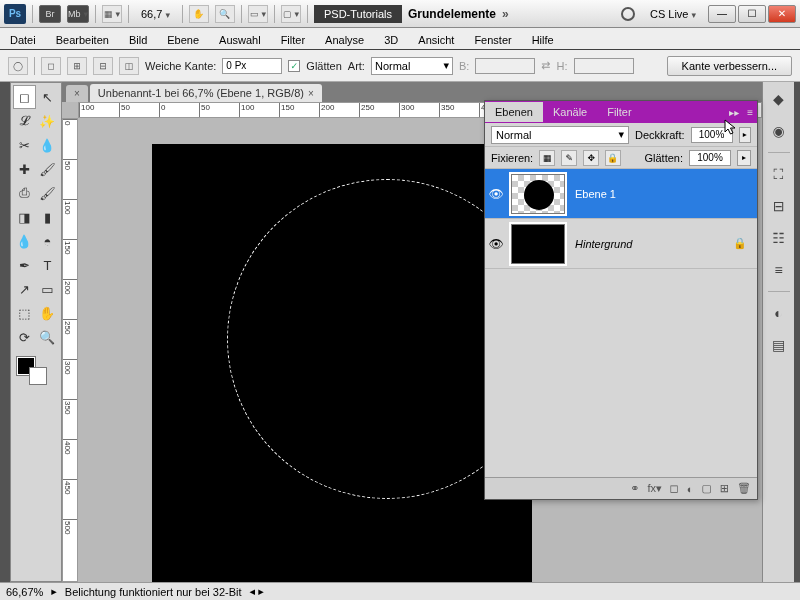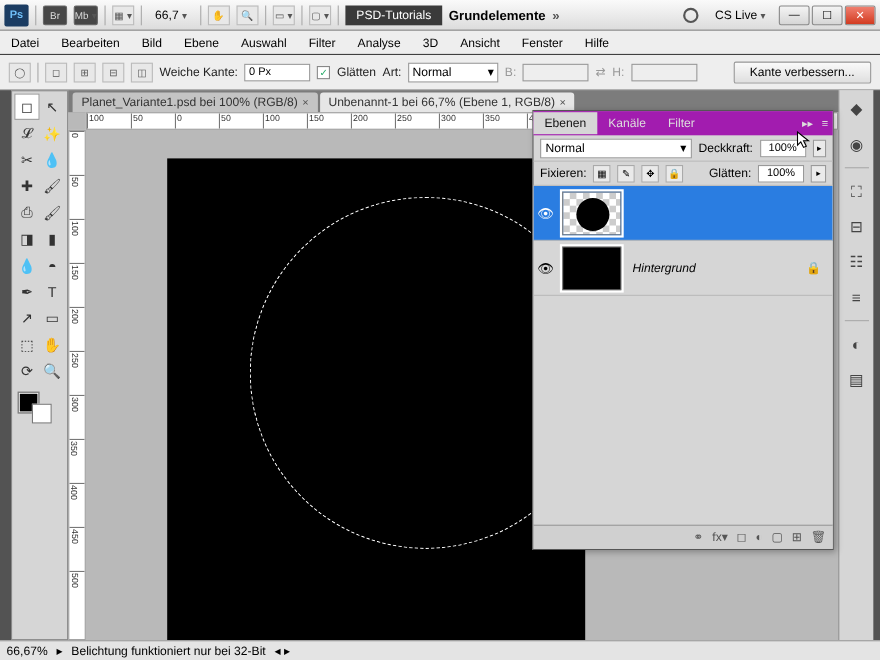--- a/index.html
+++ b/index.html
@@ -175,21 +175,20 @@
       <div class="tool">⟳</div>
       <div class="tool">🔍</div>
       <div class="swatches">
         <div class="fg"></div>
         <div class="bg"></div>
       </div>
     </div>
   <div class="canvaszone">
     <div class="tabbar" id="tabbar">
         <div class="doctab">
-          <span>Planet_Variante1.psd bei 100% (RGB/8)</span>
           <span class="x">×</span>
         </div>
         <div class="doctab active">
           <span>Unbenannt-1 bei 66,7% (Ebene 1, RGB/8)</span>
           <span class="x">×</span>
         </div>
       </div>
     <div class="rulertop" id="rulertop">
         <div class="tick" style="left: 0px;">100</div>
         <div class="tick" style="left: 40px;">50</div>
@@ -264,20 +263,21 @@
     <span>Glätten:</span>
     <input class="lp-num" value="100%" style="">
     <div class="lp-arrow">▸</div>
   </div>
   <div class="layer-list" id="layerlist">
       <div class="layer sel">
         <div class="eye">👁</div>
         <div class="thumb ">
           <div class="circ"></div>
         </div>
+        <div class="layer-name">Ebene 1</div>
       </div>
       <div class="layer">
         <div class="eye">👁</div>
         <div class="thumb black"></div>
         <div class="layer-name" style="font-style:italic">Hintergrund</div>
         <div class="lock">🔒</div>
       </div>
     </div>
   <div class="lp-bottom">
     <span>⚭</span>

